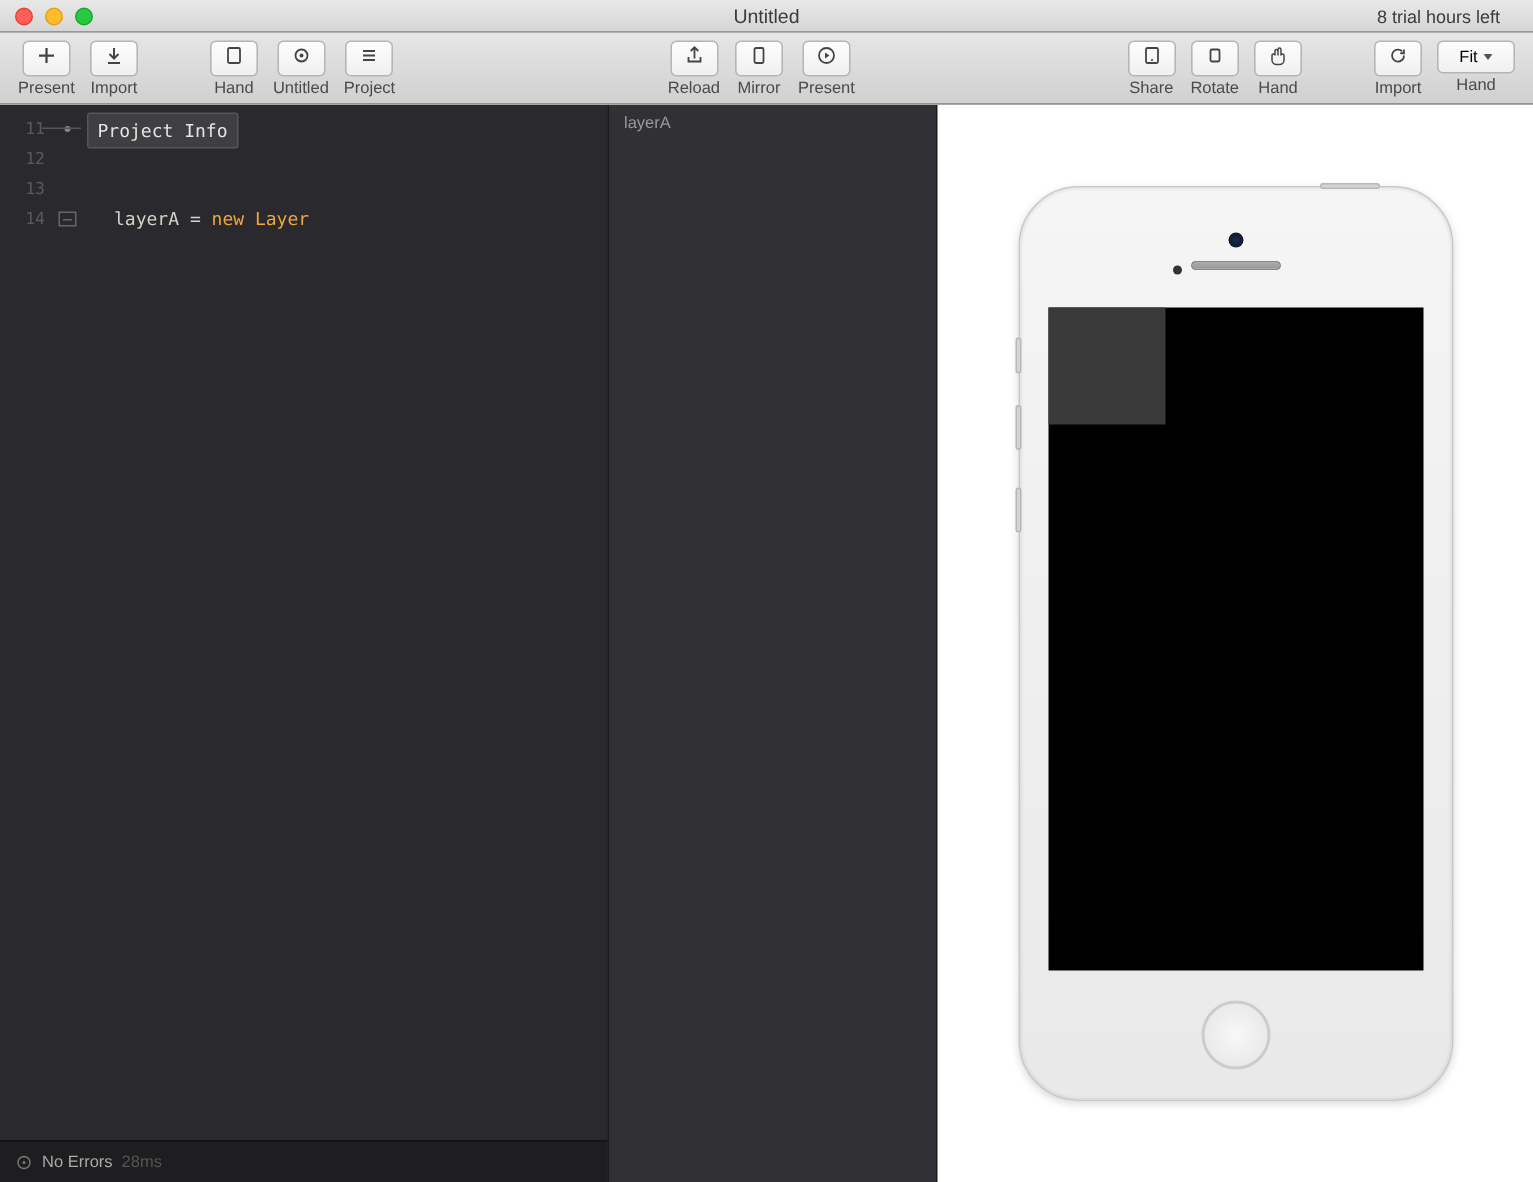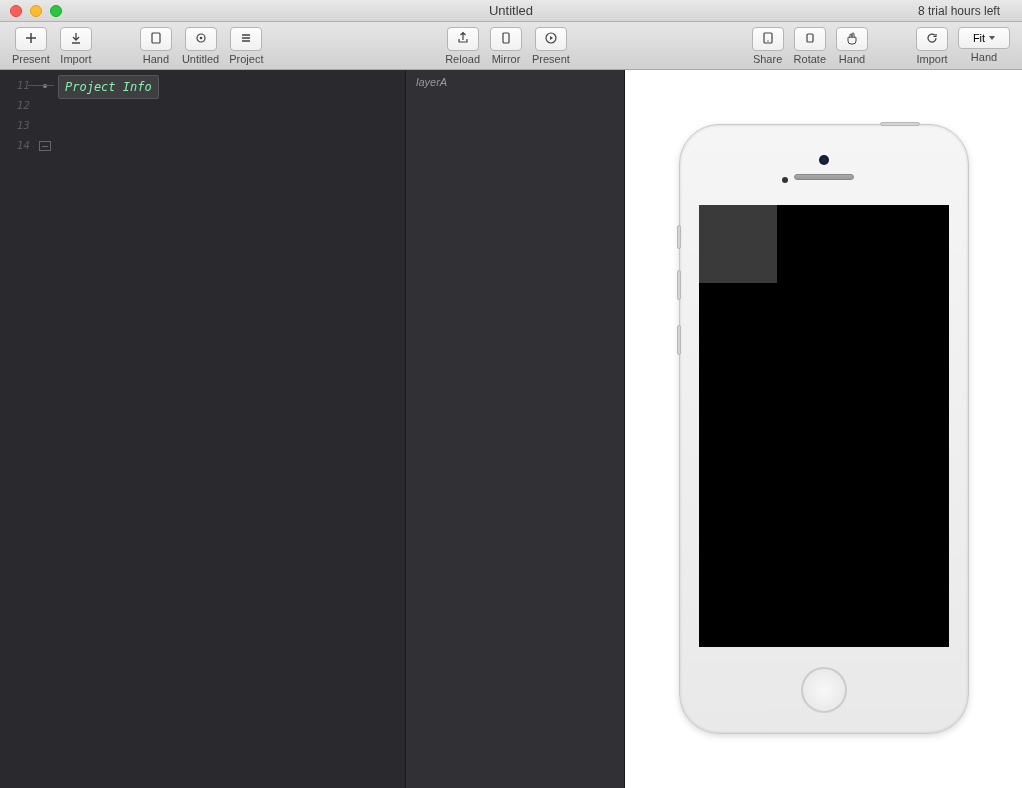--- a/index.html
+++ b/index.html
@@ -99,21 +99,20 @@
       border-left: 3px solid transparent;
       border-right: 3px solid transparent;
       border-top: 4px solid #555;
     }
     
     
     .content {
       flex: 1;
       display: flex;
       overflow: hidden;
-      font-style: italic;
     }
     
     
     .editor-pane {
       width: 405px;
       background: #2a2a2e;
       display: flex;
       flex-direction: column;
       position: relative;
     }
@@ -157,21 +156,21 @@
     .code-area {
       flex: 1;
       padding-top: 6px;
       line-height: 20px;
       padding-left: 20px;
     }
     .project-info-chip {
       display: inline-block;
       background: #3f3f42;
       border: 1px solid #56565a;
-      color: #86efac;
+      color: #e5e5e5;
       padding: 1px 6px;
       border-radius: 2px;
       font-size: 12px;
       position: relative;
       top: -1px;
     }
     .tok-var { color: #d6d2c8; }
     .tok-op { color: #d6d2c8; }
     .tok-kw { color: #f0a63a; }
     .tok-cls { color: #f0a63a; }
@@ -446,21 +445,34 @@
           </div>
         <div style="height:20px"></div>
       </div>
       <div class="code-area">
         <div style="height:20px; position:relative; margin-left:-18px;">
           <div style="position:absolute; left:-30px; top:9px; width:26px; height:1px; background:#555"></div>
           <span class="project-info-chip">Project Info</span>
         </div>
         <div style="height:20px"></div>
         <div style="height:20px"></div>
-      </div>
+        <div style="height:20px">
+          <span class="tok-var">layerA</span><span class="tok-op"> = </span><span class="tok-kw">new </span><span class="tok-cls">Layer</span>
+        </div>
+      </div>
+    </div>
+    <div class="status-bar">
+      <span class="crosshair-icon">
+          <svg width="12" height="12" viewBox="0 0 12 12">
+            <circle cx="6" cy="6" r="4" stroke="#777" stroke-width="1" fill="none"></circle>
+            <circle cx="6" cy="6" r="1" fill="#777"></circle>
+          </svg>
+        </span>
+      <span>No Errors</span>
+      <span class="dim">28ms</span>
     </div>
   </div>
 
   <div class="layer-pane">
     <div class="layer-item">layerA</div>
   </div>
 
   <div class="preview-pane">
     <div class="device">
       <div class="side-btn btn-power"></div>

